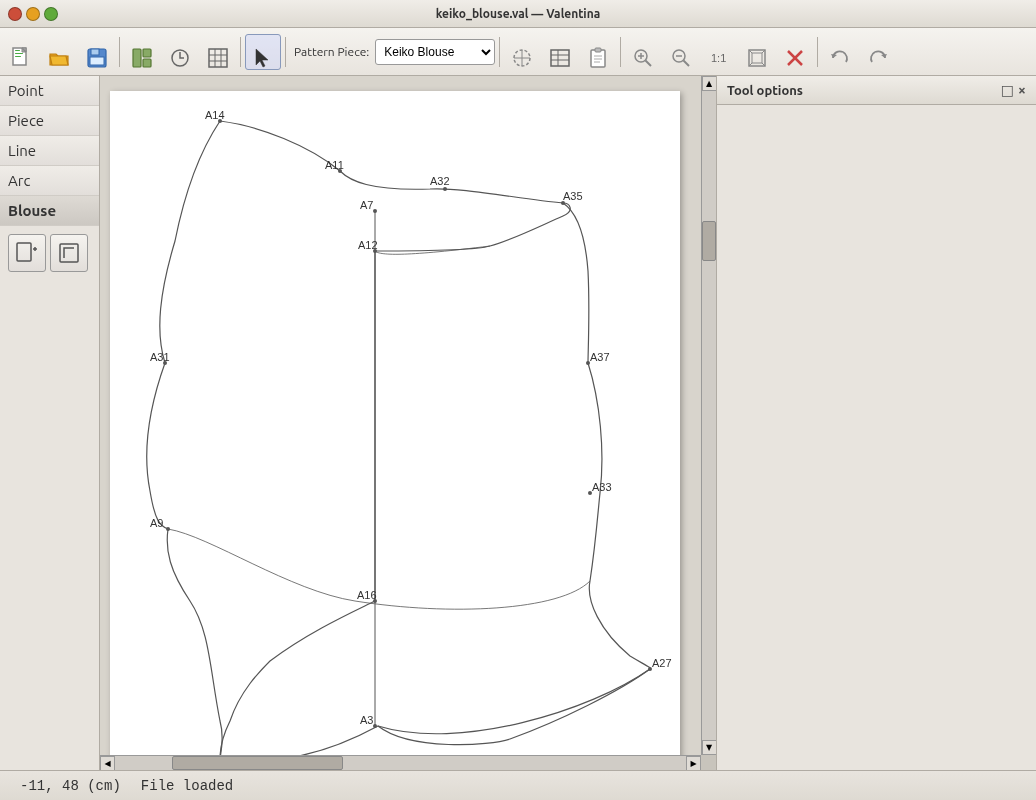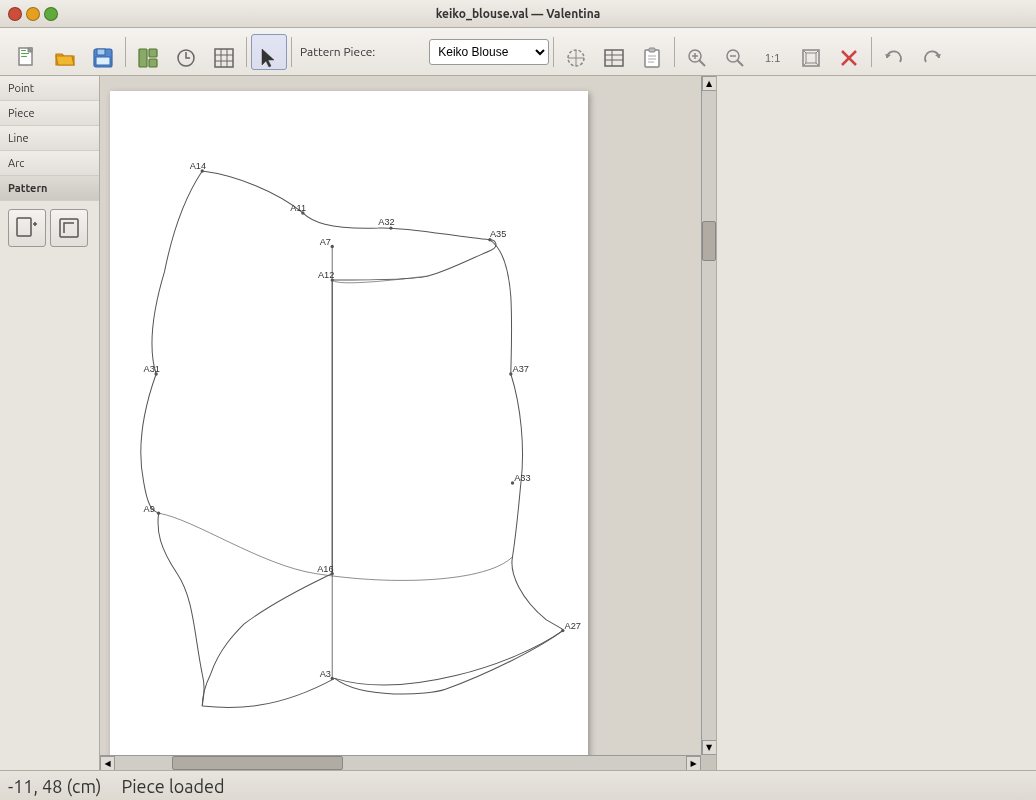--- a/index.html
+++ b/index.html
@@ -27,58 +27,58 @@
       position: absolute; left: 50%; transform: translateX(-50%);
       font-size: 12px; color: #333; font-weight: bold;
     }
 
     
     .toolbar {
       background: linear-gradient(to bottom, #f5f3ef, #e8e4de);
       height: 48px;
       display: flex;
       align-items: center;
-      padding: 0 9px;
+      padding: 0 3px;
       gap: 2px;
       border-bottom: 1px solid #b0aba3;
     }
     .toolbar-btn {
       width: 36px; height: 36px;
       background: transparent;
       border: 1px solid transparent;
       border-radius: 3px;
       display: flex; align-items: flex-end; justify-content: center;
       cursor: pointer;
       font-size: 18px;
       color: #555;
     }
     .toolbar-separator { width: 1px; height: 30px; background: #b0aba3; margin: 0 2px; }
     .pattern-piece-label { font-size: 12px; color: #333; margin: 0 4px; white-space: nowrap; }
     .pattern-piece-select {
       height: 26px; font-size: 12px; background: white; border: 1px solid #999;
-      border-radius: 3px; padding: 0 4px; min-width: 120px; margin-left: 48px;
+      border-radius: 3px; padding: 0 4px; min-width: 120px;
     }
 
     
     .main-area {
       display: flex;
       height: calc(800px - 28px - 48px - 30px);
     }
 
     
     .sidebar {
       width: 100px;
       background: #e8e4de;
       border-right: 1px solid #b0aba3;
       display: flex;
       flex-direction: column;
     }
     .sidebar-item {
       padding: 6px 8px;
-      font-size: 11px;
+      font-size: 15px;
       color: #333;
       cursor: pointer;
       border-bottom: 1px solid #d0ccc6;
       background: linear-gradient(to bottom, #f0ede8, #e2deda);
     }
     .sidebar-item.active {
       background: linear-gradient(to bottom, #dedad4, #ccc8c2);
       font-weight: bold;
     }
     .sidebar-tools {
@@ -121,21 +121,21 @@
       display: flex; align-items: center;
     }
     .canvas-area {
       position: absolute; top: 0; left: 0; right: 15px; bottom: 15px;
       background: #d8d4cc;
       overflow: hidden;
     }
     .canvas-paper {
       position: absolute;
       top: 15px; left: 10px;
-      width: 478px; height: 680px;
+      width: 570px; height: 680px;
       background: white;
       box-shadow: 2px 2px 6px rgba(0,0,0,0.3);
     }
     .canvas-paper svg {
       width: 100%; height: 100%;
     }
 
     
     .right-panel {
       width: 320px;
@@ -158,24 +158,25 @@
     .right-panel-header-icons { display: flex; gap: 4px; }
     .right-panel-icon { font-size: 14px; color: #555; cursor: pointer; }
 
     
     .statusbar {
       height: 30px;
       background: linear-gradient(to bottom, #e8e4de, #dedad2);
       border-top: 1px solid #b0aba3;
       display: flex;
       align-items: center;
-      padding: 0 8px;
+      padding: 0 20px;
       gap: 20px;
-      font-size: 18px;
+      font-size: 14px;
       color: #333;
+      font-family: Liberation Mono, monospace;
     }
   </style>
 </head>
 <body>
 
 <div class="titlebar">
   <div class="titlebar-buttons">
     <div class="tb-btn tb-close"></div>
     <div class="tb-btn tb-min"></div>
     <div class="tb-btn tb-max"></div>
@@ -329,21 +330,21 @@
     <div class="sidebar-item">
       <span>Piece</span>
     </div>
     <div class="sidebar-item">
       <span>Line</span>
     </div>
     <div class="sidebar-item">
       <span>Arc</span>
     </div>
     <div class="sidebar-item active">
-      <span>Pattern</span>
+      <span>Blouse</span>
     </div>
     <div class="sidebar-tools">
       <button class="sidebar-tool-btn" title="Add Detail">
         <svg width="24" height="24" viewBox="0 0 24 24">
             <rect x="2" y="2" width="14" height="18" fill="none" stroke="#555" stroke-width="1.5" rx="1"></rect>
             <line x1="18" y1="8" x2="22" y2="8" stroke="#555" stroke-width="1.5"></line>
             <line x1="20" y1="6" x2="20" y2="10" stroke="#555" stroke-width="1.5"></line>
           </svg>
       </button>
       <button class="sidebar-tool-btn" title="Internal Path">
@@ -466,22 +467,29 @@
     <div class="canvas-scrollbar-h">
       <div class="scrollbar-btn" style="width:15px;height:15px;flex-shrink:0;">◀</div>
       <div style="flex:1;height:100%;background:#d0ccc6;position:relative;">
         <div style="position:absolute;left:10%;width:30%;height:100%;background:#b0aba3;border:1px solid #888;border-radius:2px;"></div>
       </div>
       <div class="scrollbar-btn" style="width:15px;height:15px;flex-shrink:0;">▶</div>
     </div>
   </div>
 
   <div class="right-panel">
+    <div class="right-panel-header">
+      <span>Tool options</span>
+      <div class="right-panel-header-icons">
+        <span class="right-panel-icon">□</span>
+        <span class="right-panel-icon">×</span>
+      </div>
+    </div>
 
     <div style="flex:1;"></div>
   </div>
 
 </div>
 
 <div class="statusbar">
   <span>-11, 48 (cm)</span>
-  <span>Piece loaded</span>
+  <span>File loaded</span>
 </div>
 
 </body></html>

